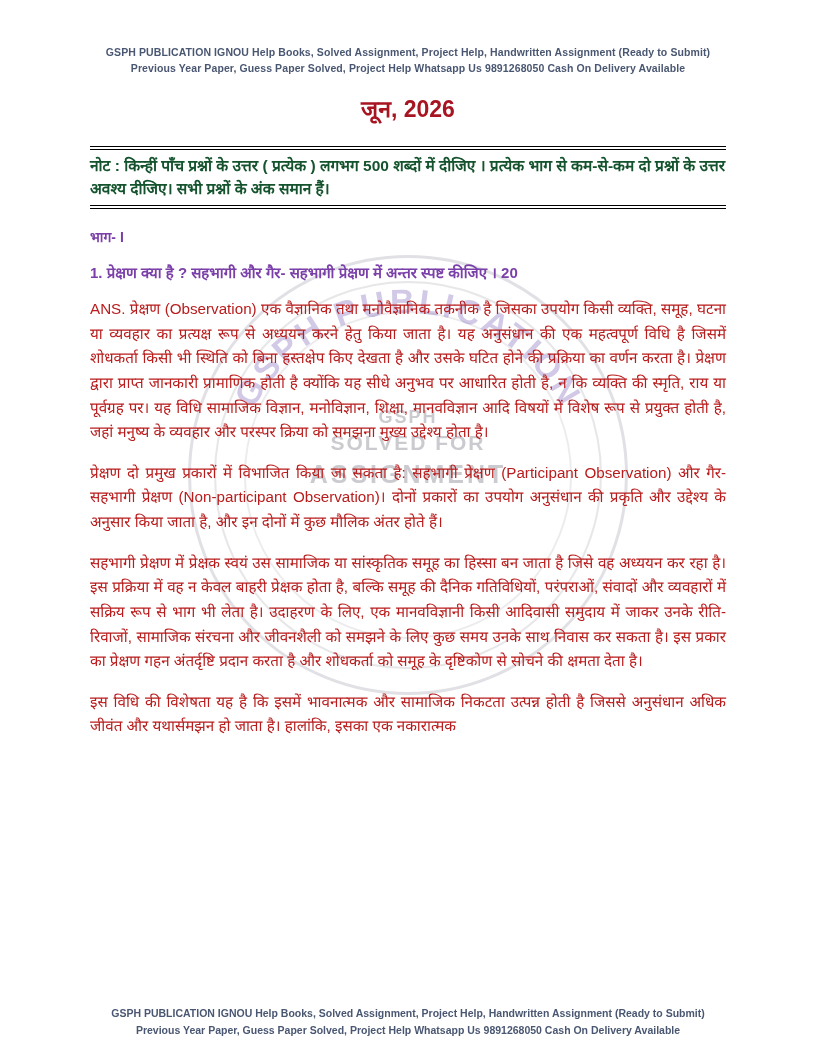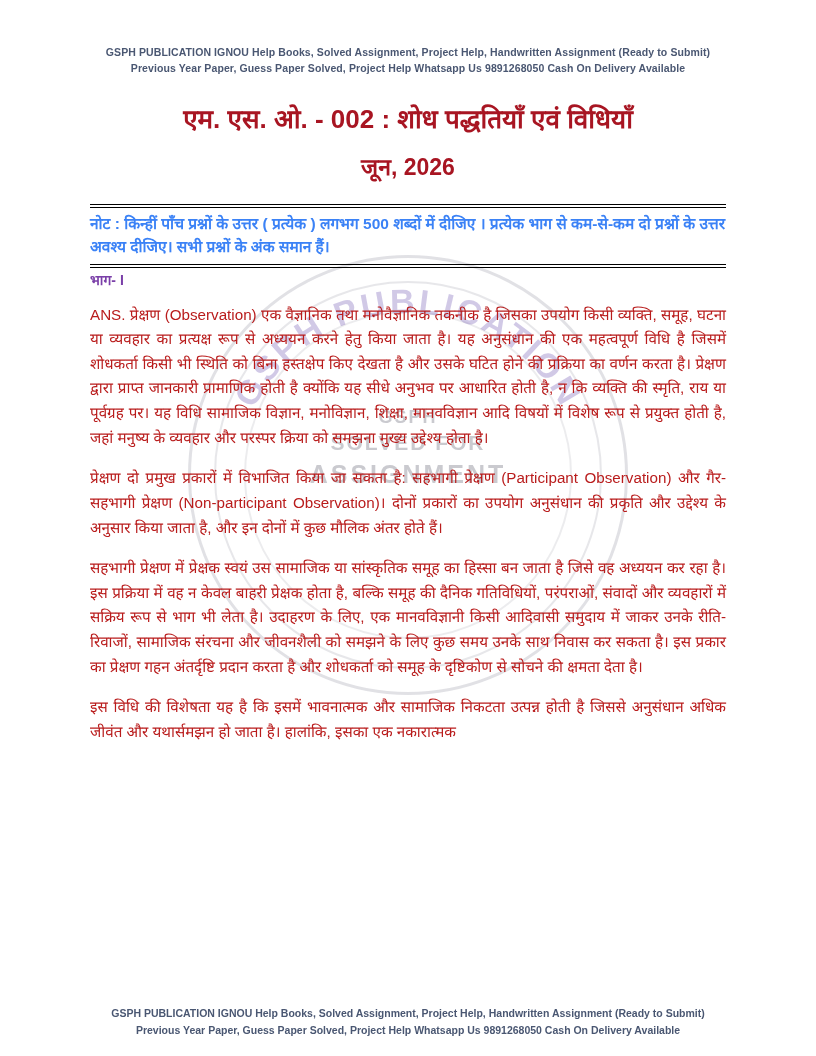--- a/index.html
+++ b/index.html
@@ -126,30 +126,30 @@
   .note-inner {
     border-top: 1px solid #000;
     border-bottom: 1px solid #000;
     padding: 4px 0 5px 0;
     margin-top: 2px;
     margin-bottom: 2px;
   }
   .note-text {
     font-size: 15.5px;
     font-weight: bold;
-    color: #3b82f6;
+    color: #14532d;
     line-height: 1.5;
     text-align: left;
   }
 
   .section-label {
     color: #7a3fa8;
     font-weight: bold;
     font-size: 14px;
-    margin-top: 2px;
+    margin-top: 18px;
   }
   .question-line {
     color: #7a3fa8;
     font-weight: bold;
     font-size: 15px;
     margin-top: 16px;
     line-height: 1.4;
   }
 
   p.body {
@@ -207,31 +207,31 @@
     </div>
   </div>
 
   <div class="content">
 
     <div class="runhead">
       <div>GSPH PUBLICATION IGNOU Help Books, Solved Assignment, Project Help, Handwritten Assignment (Ready to Submit)</div>
       <div>Previous Year Paper, Guess Paper Solved, Project Help Whatsapp Us 9891268050 Cash On Delivery Available</div>
     </div>
 
-    <div class="doc-title">एम. एस. ओ. - 002 : शोध पद्धतियाँ एवं विधियाँ</div>
     <div class="doc-subtitle">जून, 2026</div>
 
     <div class="note-block">
       <div class="note-inner">
         <div class="note-text">नोट : किन्हीं पाँच प्रश्नों के उत्तर ( प्रत्येक ) लगभग 500 शब्दों में दीजिए । प्रत्येक भाग से कम-से-कम दो प्रश्नों के उत्तर अवश्य दीजिए। सभी प्रश्नों के अंक समान हैं।</div>
       </div>
     </div>
 
     <div class="section-label">भाग- I</div>
 
+    <div class="question-line">1. प्रेक्षण क्या है ? सहभागी और गैर- सहभागी प्रेक्षण में अन्तर स्पष्ट कीजिए । 20</div>
 
     <p class="body">ANS. प्रेक्षण (Observation) एक वैज्ञानिक तथा मनोवैज्ञानिक तकनीक है जिसका उपयोग किसी व्यक्ति, समूह, घटना या व्यवहार का प्रत्यक्ष रूप से अध्ययन करने हेतु किया जाता है। यह अनुसंधान की एक महत्वपूर्ण विधि है जिसमें शोधकर्ता किसी भी स्थिति को बिना हस्तक्षेप किए देखता है और उसके घटित होने की प्रक्रिया का वर्णन करता है। प्रेक्षण द्वारा प्राप्त जानकारी प्रामाणिक होती है क्योंकि यह सीधे अनुभव पर आधारित होती है, न कि व्यक्ति की स्मृति, राय या पूर्वग्रह पर। यह विधि सामाजिक विज्ञान, मनोविज्ञान, शिक्षा, मानवविज्ञान आदि विषयों में विशेष रूप से प्रयुक्त होती है, जहां मनुष्य के व्यवहार और परस्पर क्रिया को समझना मुख्य उद्देश्य होता है।</p>
 
     <p class="body">प्रेक्षण दो प्रमुख प्रकारों में विभाजित किया जा सकता है: सहभागी प्रेक्षण (Participant Observation) और गैर-सहभागी प्रेक्षण (Non-participant Observation)। दोनों प्रकारों का उपयोग अनुसंधान की प्रकृति और उद्देश्य के अनुसार किया जाता है, और इन दोनों में कुछ मौलिक अंतर होते हैं।</p>
 
 
     <p class="body">सहभागी प्रेक्षण में प्रेक्षक स्वयं उस सामाजिक या सांस्कृतिक समूह का हिस्सा बन जाता है जिसे वह अध्ययन कर रहा है। इस प्रक्रिया में वह न केवल बाहरी प्रेक्षक होता है, बल्कि समूह की दैनिक गतिविधियों, परंपराओं, संवादों और व्यवहारों में सक्रिय रूप से भाग भी लेता है। उदाहरण के लिए, एक मानवविज्ञानी किसी आदिवासी समुदाय में जाकर उनके रीति-रिवाजों, सामाजिक संरचना और जीवनशैली को समझने के लिए कुछ समय उनके साथ निवास कर सकता है। इस प्रकार का प्रेक्षण गहन अंतर्दृष्टि प्रदान करता है और शोधकर्ता को समूह के दृष्टिकोण से सोचने की क्षमता देता है।</p>
 
     <p class="body">इस विधि की विशेषता यह है कि इसमें भावनात्मक और सामाजिक निकटता उत्पन्न होती है जिससे अनुसंधान अधिक जीवंत और यथार्समझन हो जाता है। हालांकि, इसका एक नकारात्मक</p>
 

